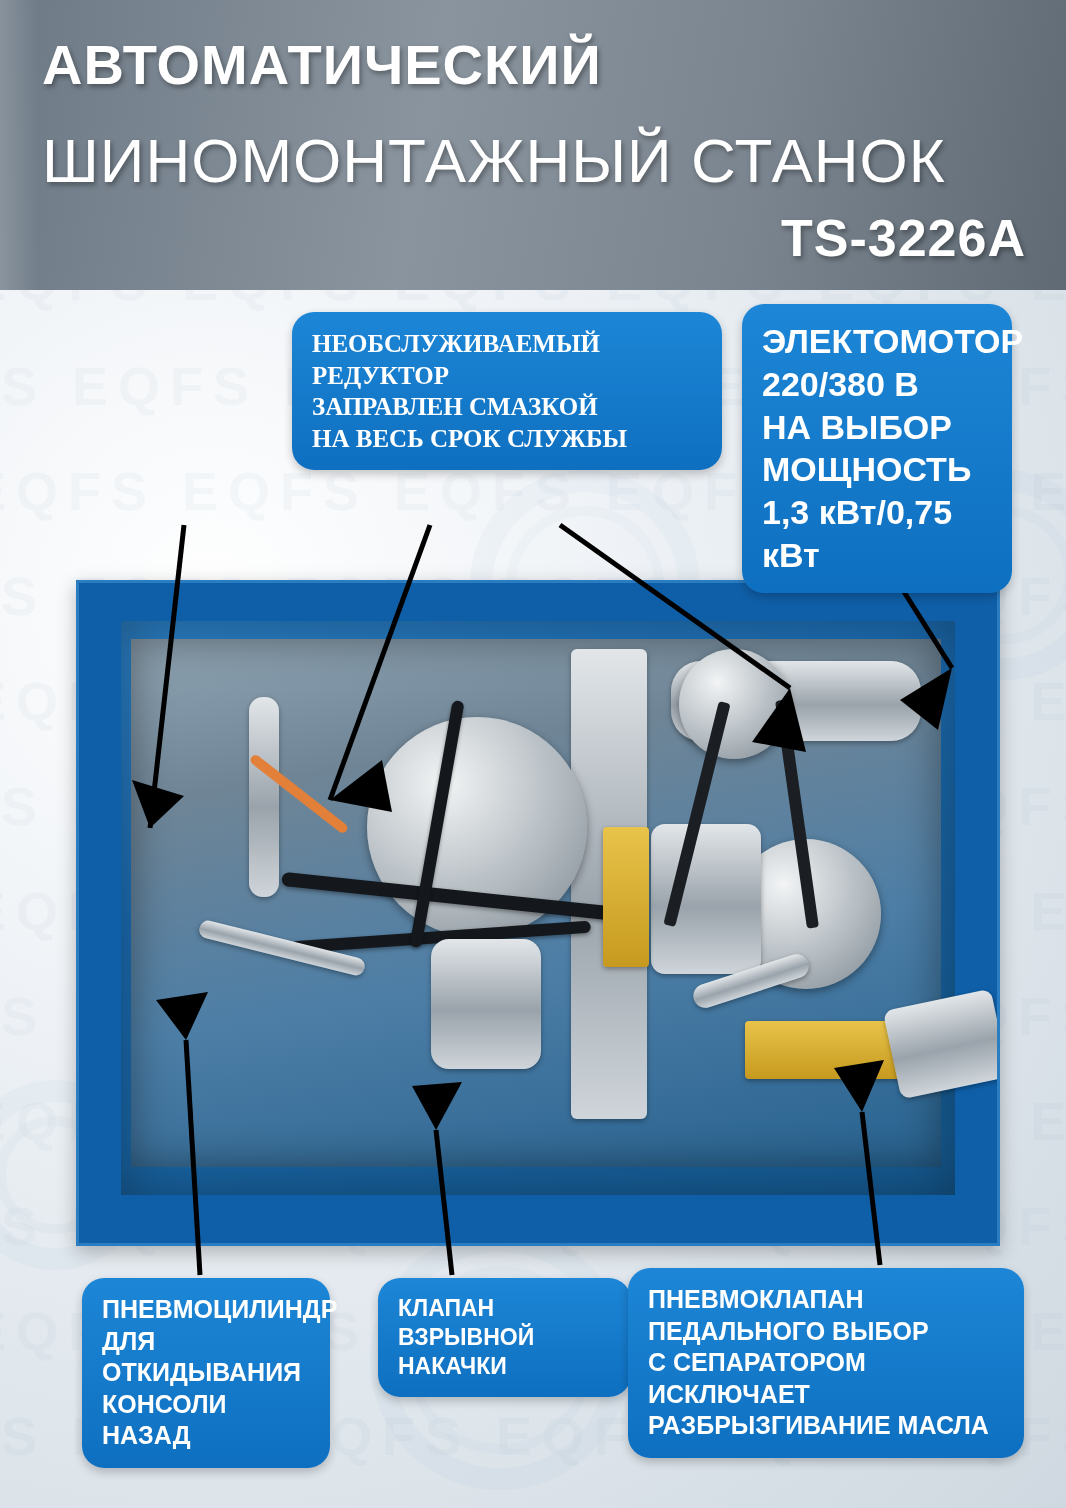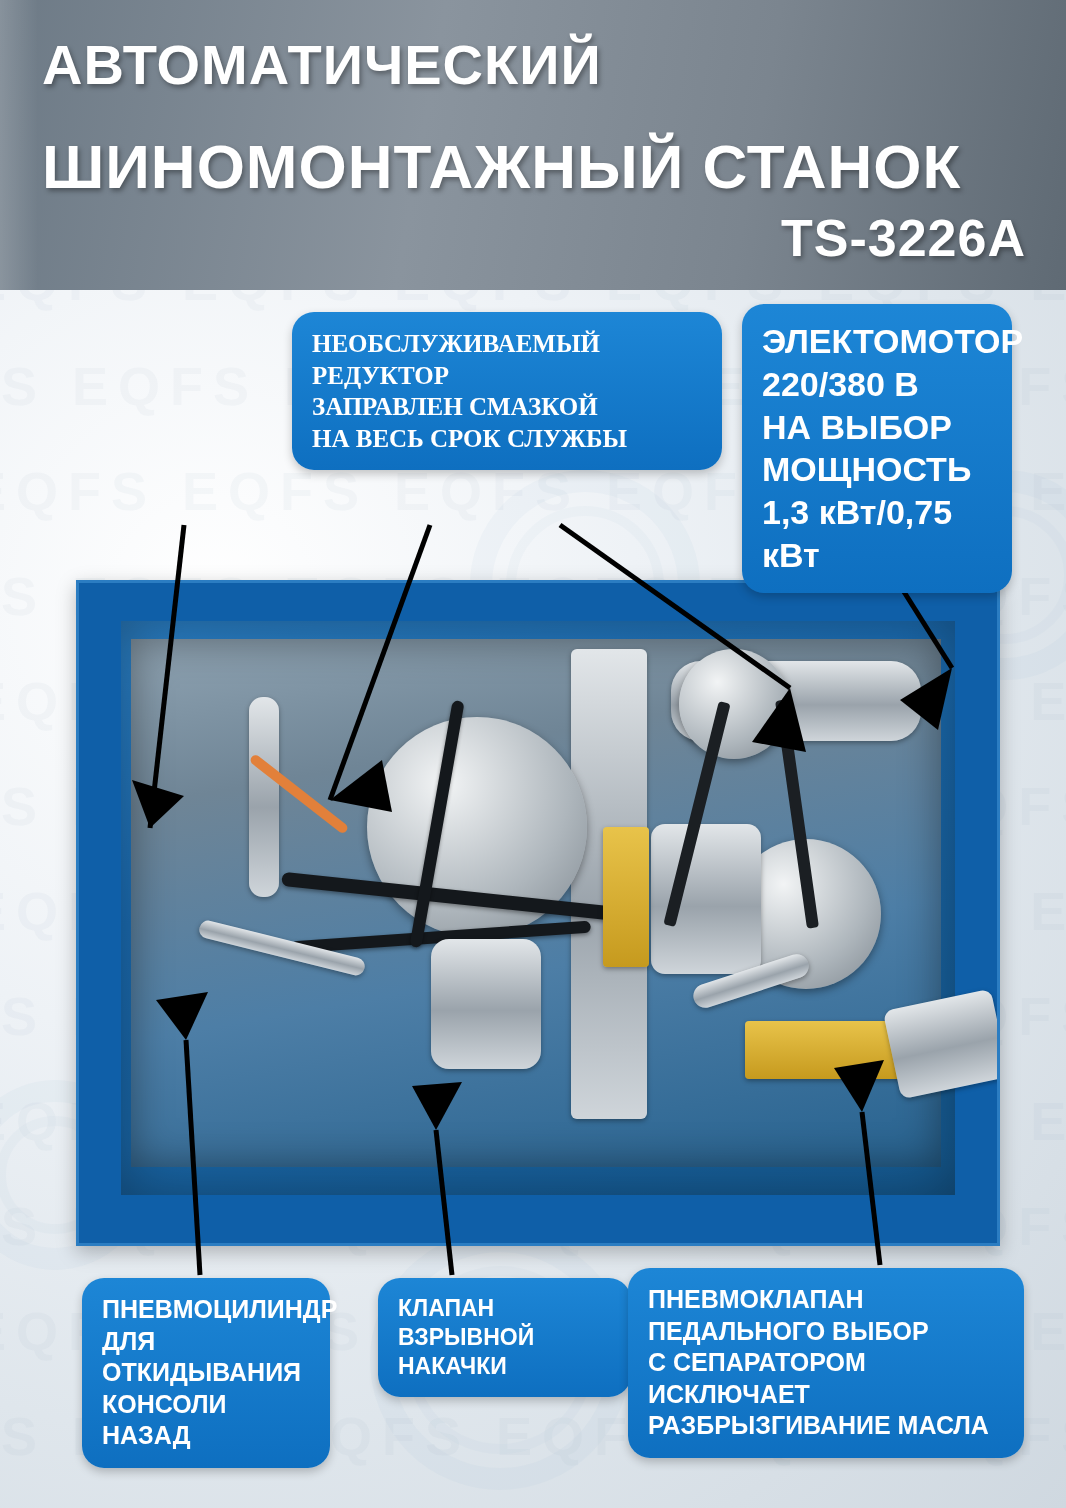--- a/index.html
+++ b/index.html
@@ -57,23 +57,23 @@
   }
   .title1{
     position:absolute;left:42px;top:24px;
     font-size:56px;line-height:82px;
     font-weight:bold;color:#ffffff;
     letter-spacing:1px;
     font-family:"Liberation Sans", sans-serif;
     text-shadow:2px 3px 5px rgba(0,0,0,.35);
   }
   .title2{
-    position:absolute;left:42px;top:136px;
+    position:absolute;left:42px;top:130px;
     font-size:62px;line-height:62px;
-    font-weight:bold;color:#ffffff;
+    font-weight:normal;color:#ffffff;
     letter-spacing:1px;
     text-shadow:2px 3px 5px rgba(0,0,0,.35);
   }
   .model{
     position:absolute;right:40px;top:212px;
     font-size:52px;line-height:52px;
     font-weight:bold;color:#ffffff;
     letter-spacing:1px;
     text-shadow:2px 3px 5px rgba(0,0,0,.35);
   }

